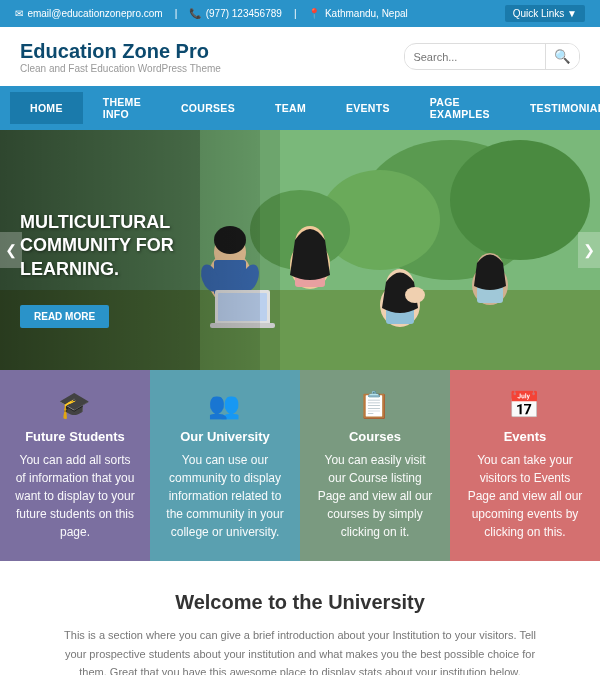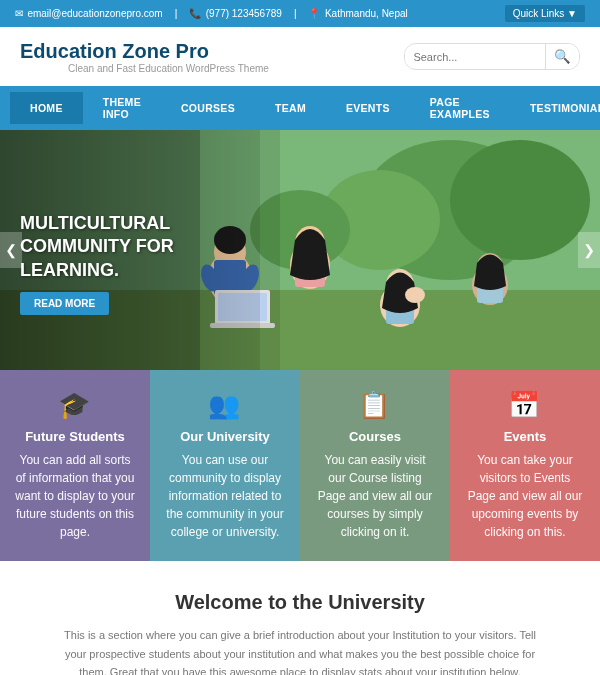--- a/index.html
+++ b/index.html
@@ -30,21 +30,21 @@
 
     
     #header {
       display: flex;
       align-items: center;
       justify-content: space-between;
       padding: 12px 20px;
       background: #fff;
     }
     #logo-area .site-title { font-size: 20px; font-weight: bold; color: #0c4a6e; line-height: 1.2; }
-    #logo-area .site-tagline { font-size: 10px; color: #999; margin-left: 48px; }
+    #logo-area .site-tagline { font-size: 10px; color: #999; }
     #search-area { display: flex; align-items: center; border: 1px solid #ddd; border-radius: 12px; overflow: hidden; }
     #search-input { border: none; outline: none; padding: 5px 8px; font-size: 11px; width: 140px; color: #999; }
     #search-btn { background: #fff; border: none; border-left: 1px solid #ddd; padding: 5px 8px; cursor: pointer; color: #555; }
 
     
     #nav {
       background: #2a93c9;
       display: flex;
       align-items: center;
       padding: 0 10px;
@@ -77,33 +77,33 @@
       top: 0; left: 0;
     }
     #hero-overlay {
       position: absolute;
       bottom: 0; left: 0;
       width: 260px; height: 100%;
       background: linear-gradient(to right, rgba(0,0,0,0.45) 0%, rgba(0,0,0,0.1) 100%);
     }
     #hero-text {
       position: absolute;
-      bottom: 55px; left: 20px;
+      bottom: 42px; left: 20px;
       color: #fff;
     }
     #hero-text h2 { font-size: 18px; font-weight: 900; text-shadow: 1px 1px 3px rgba(0,0,0,0.5); line-height: 1.3; max-width: 220px; }
     #hero-read-more {
       display: inline-block;
       background: #2a93c9;
       color: #fff;
       text-decoration: none;
       padding: 6px 14px;
       font-size: 10px;
       font-weight: bold;
-      margin-top: 10px;
+      margin-top: 24px;
       border-radius: 2px;
       cursor: pointer;
       border: none;
     }
     #hero-prev, #hero-next {
       position: absolute;
       top: 50%; transform: translateY(-50%);
       background: rgba(255,255,255,0.25);
       color: #fff;
       border: none;

